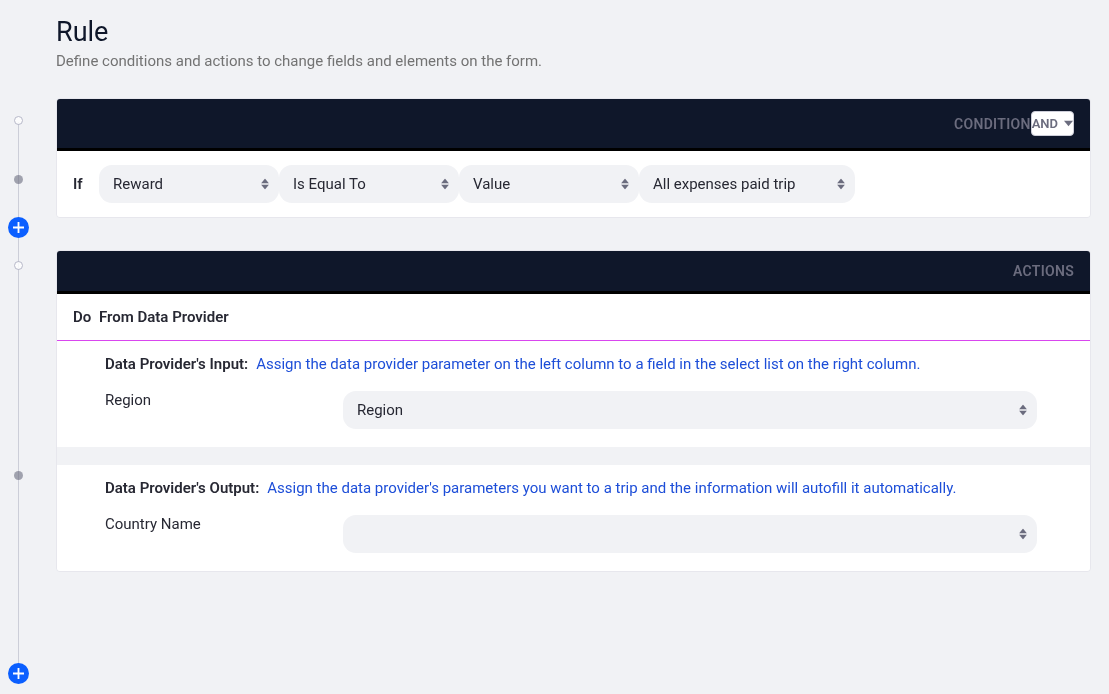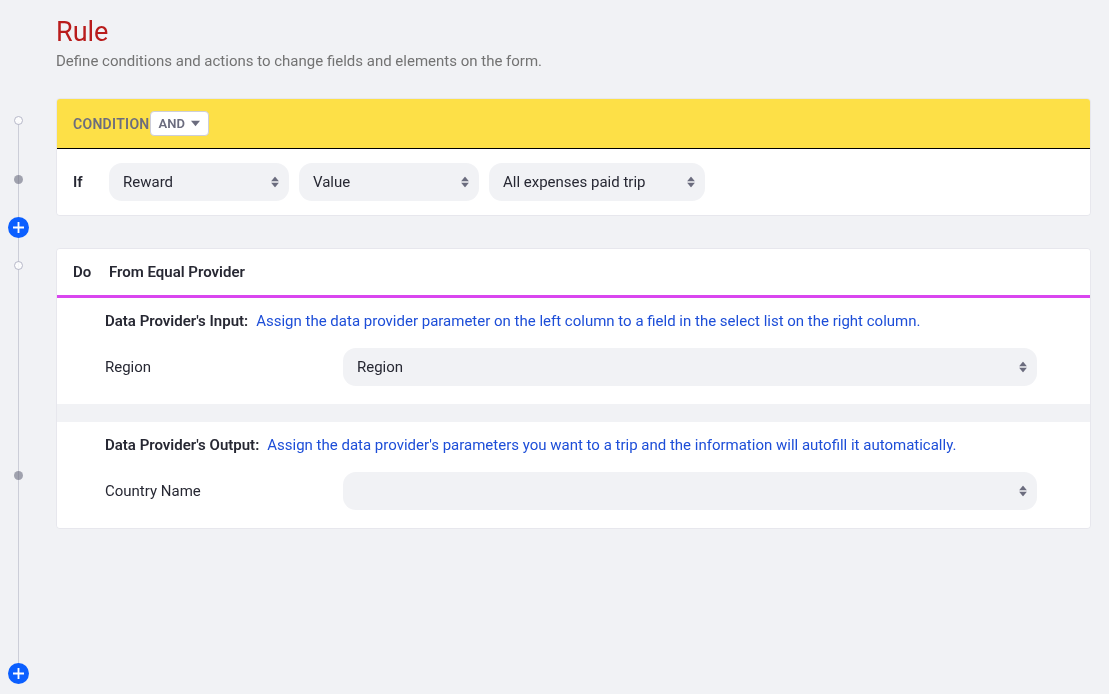--- a/index.html
+++ b/index.html
@@ -58,70 +58,69 @@
   }
   .timeline-plus svg { width: 11px; height: 11px; }
   .content {
     flex: 1;
     padding: 16px 18px 0 14px;
     overflow-y: auto;
   }
   .page-title {
     font-size: 27px;
     font-weight: 400;
-    color: #b91c1c;
+    color: #0f172a;
     margin-bottom: 4px;
   }
   .page-subtitle {
     font-size: 15px;
     color: #737373;
     margin-bottom: 28px;
   }
   .panel {
     border: 1px solid #e7e7ed;
     border-radius: 4px;
     margin-bottom: 32px;
     overflow: hidden;
   }
   .panel-header {
-    background: #fde047;
-    border-bottom: 1px solid #000000;
+    background: #0f172a;
+    border-bottom: 3px solid #000000;
     padding: 12px 16px;
     display: flex;
     align-items: center;
-    justify-content: flex-start;
+    justify-content: flex-end;
   }
   .panel-header-title {
     font-size: 14px;
     font-weight: 600;
     color: #6b6c7e;
     letter-spacing: 0.3px;
   }
   .combinator {
     display: flex;
     align-items: center;
     gap: 6px;
-    padding: 4px 8px;
+    padding: 4px 0;
     border: 1px solid #cdced9;
     border-radius: 4px;
     background: #fff;
     font-size: 13px;
     font-weight: 600;
     color: #6b6c7e;
     cursor: pointer;
   }
   .combinator svg { width: 9px; height: 9px; }
   .panel-body-white {
     background: #fff;
     padding: 14px 16px;
   }
   .row-flex {
     display: flex;
     align-items: center;
-    gap: 10px;
   }
   .row-label {
     font-size: 15px;
     font-weight: 600;
     color: #272833;
   }
   .select {
     position: relative;
     background: #f1f2f5;
     border-radius: 13px;
@@ -141,21 +140,21 @@
     right: 10px;
     top: 50%;
     transform: translateY(-50%);
     display: flex;
     flex-direction: column;
     gap: 1px;
   }
   .select .caret svg { width: 8px; height: 5px; }
   .subpanel {
     background: #fff;
-    border-top: 3px solid #d946ef;
+    border-top: 1px solid #d946ef;
     padding-bottom: 18px;
   }
   .subpanel-inner {
     padding: 14px 16px 0 48px;
   }
   .subpanel-header {
     display: flex;
     align-items: baseline;
     gap: 8px;
     margin-bottom: 18px;
@@ -166,21 +165,20 @@
     font-weight: 600;
     color: #272833;
   }
   .subpanel-desc {
     font-size: 15px;
     color: #1d4ed8;
     font-weight: 400;
   }
   .mapping-row {
     display: flex;
-    align-items: center;
     gap: 16px;
   }
   .mapping-label {
     font-size: 15px;
     color: #272833;
     width: 222px;
     flex-shrink: 0;
   }
   .mapping-select {
     flex: 1;
@@ -237,20 +235,31 @@
             <span class="caret">
               <svg viewBox="0 0 8 5" class="caret-up">
                   <path d="M0 0l4 5 4-5z" fill="#6b6c7e"></path>
                 </svg>
               <svg viewBox="0 0 8 5">
                   <path d="M0 0l4 5 4-5z" fill="#6b6c7e"></path>
                 </svg>
             </span>
           </div>
           <div class="select w180">
+            <span>Is Equal To</span>
+            <span class="caret">
+              <svg viewBox="0 0 8 5" class="caret-up">
+                  <path d="M0 0l4 5 4-5z" fill="#6b6c7e"></path>
+                </svg>
+              <svg viewBox="0 0 8 5">
+                  <path d="M0 0l4 5 4-5z" fill="#6b6c7e"></path>
+                </svg>
+            </span>
+          </div>
+          <div class="select w180">
             <span>Value</span>
             <span class="caret">
               <svg viewBox="0 0 8 5" class="caret-up">
                   <path d="M0 0l4 5 4-5z" fill="#6b6c7e"></path>
                 </svg>
               <svg viewBox="0 0 8 5">
                   <path d="M0 0l4 5 4-5z" fill="#6b6c7e"></path>
                 </svg>
             </span>
           </div>
@@ -263,24 +272,27 @@
               <svg viewBox="0 0 8 5">
                   <path d="M0 0l4 5 4-5z" fill="#6b6c7e"></path>
                 </svg>
             </span>
           </div>
         </div>
       </div>
     </div>
 
     <div class="panel">
+      <div class="panel-header">
+        <span class="panel-header-title">ACTIONS</span>
+      </div>
       <div class="panel-body-white">
         <div class="row-flex">
           <span class="row-label" style="width:26px">Do</span>
-          <span class="row-label">From Equal Provider</span>
+          <span class="row-label">From Data Provider</span>
         </div>
       </div>
 
       <div class="subpanel">
         <div class="subpanel-inner">
           <div class="subpanel-header">
             <span class="subpanel-title">Data Provider's Input:</span>
             <span class="subpanel-desc">Assign the data provider parameter on the left column to a field in the select list on the right column.</span>
           </div>
           <div class="mapping-row">

